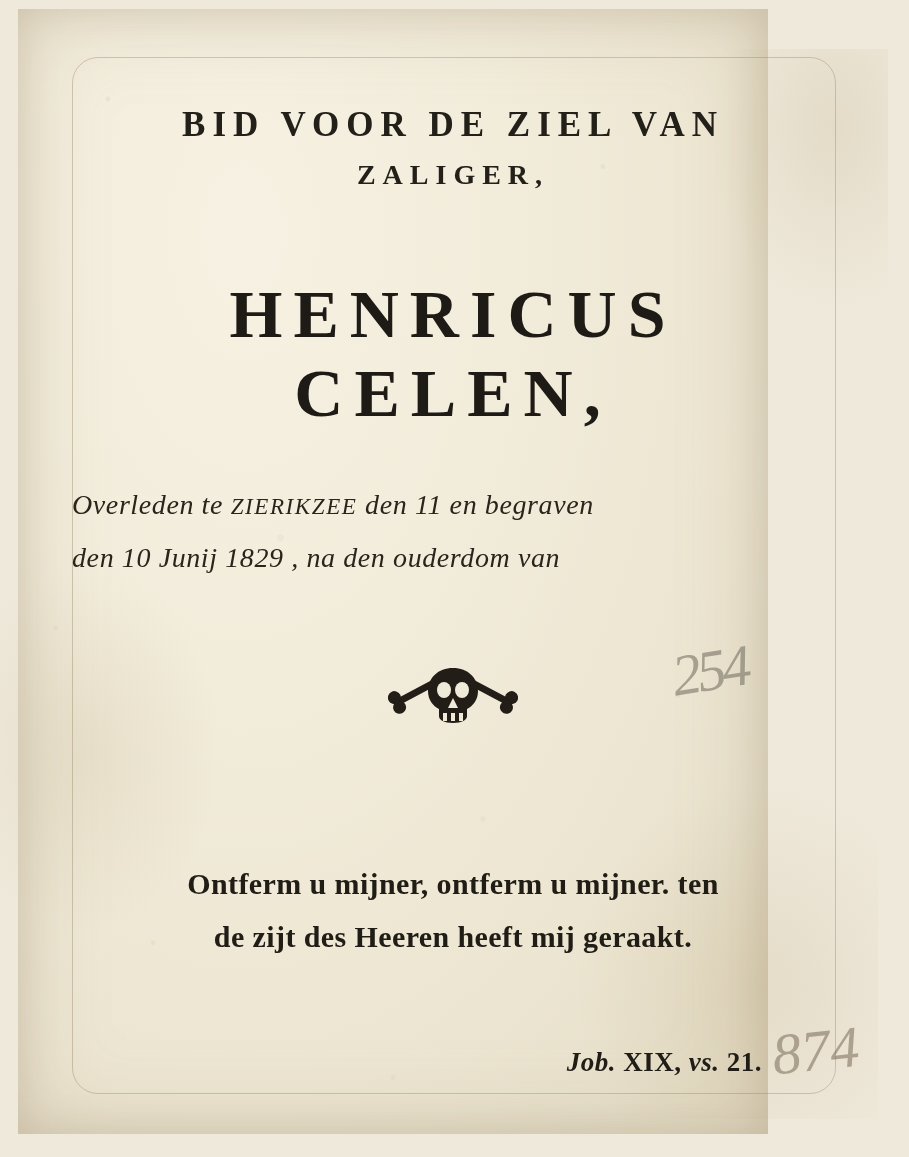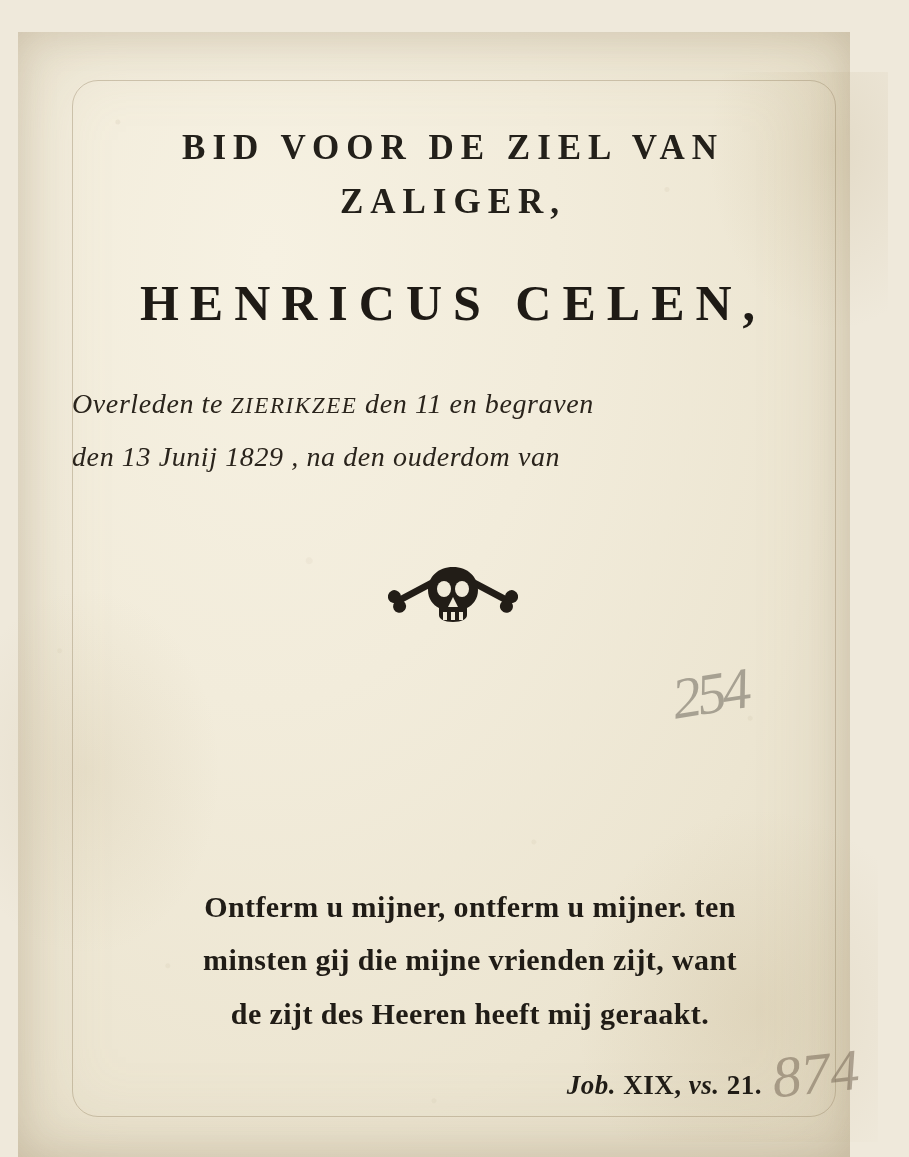--- a/index.html
+++ b/index.html
@@ -11,22 +11,22 @@
     height: 1157px;
     background: #efe9db;
     font-family: "Liberation Serif", serif;
     overflow: hidden;
   }
 
   
   .card {
     position: absolute;
     left: 18px;
-    top: 32px;
-    width: 832px;
+    top: 9px;
+    width: 750px;
     height: 1125px;
     background:
       radial-gradient(ellipse at 30% 20%, #f6f1e2 0%, #f2ecdb 35%, #ece5d1 70%, #e4dcc6 100%);
     box-shadow: inset 0 0 90px rgba(160,145,110,0.28);
   }
 
   
   .grain {
     position: absolute;
     inset: 0;
@@ -93,32 +93,32 @@
     font-family: "Liberation Serif", serif;
     font-weight: bold;
     color: #23201a;
   }
   .line-bid {
     font-size: 35px;
     letter-spacing: 7px;
     margin-top: 48px;
   }
   .line-zaliger {
-    font-size: 35px;
+    font-size: 28px;
     letter-spacing: 7px;
     margin-top: 14px;
   }
 
   .name {
     text-align: center;
     font-family: "Liberation Serif", serif;
     font-weight: bold;
-    font-size: 50px;
+    font-size: 68px;
     letter-spacing: 11px;
-    margin-top: 52px;
+    margin-top: 84px;
     color: #1e1a15;
   }
 
   .italic-block {
     margin-top: 46px;
     font-style: italic;
     font-size: 28px;
     line-height: 1.88;
     color: #2a241c;
     letter-spacing: 0.6px;
@@ -168,21 +168,20 @@
     left: 0;
     top: 800px;
     width: 762px;
     text-align: center;
     font-family: "Liberation Serif", serif;
     font-weight: bold;
     font-size: 30px;
     line-height: 1.78;
     letter-spacing: 0.4px;
     color: #201c16;
-    padding-left: 17px;
   }
   .verse .ln { display: block; }
 
   .citation {
     position: absolute;
     left: 0;
     top: 990px;
     width: 762px;
     text-align: right;
     padding-right: 72px;
@@ -208,21 +207,21 @@
 
   <div class="content">
 
     <div class="line-bid">BID VOOR DE ZIEL VAN</div>
     <div class="line-zaliger">ZALIGER,</div>
 
     <div class="name">HENRICUS CELEN,</div>
 
     <div class="italic-block">
       <span class="ln"><span>Overleden  te </span><span class="smallcaps">ZIERIKZEE</span><span> den  11  en  begraven</span></span>
-      <span class="ln">den  13 Junij  1829 ,  na den  ouderdom van</span>
+      <span class="ln">den  10 Junij  1829 ,  na den  ouderdom van</span>
     </div>
 
     <div class="skull-wrap">
       <svg width="130" height="86" viewBox="0 0 130 86" aria-hidden="true">
         <g fill="#221d17">
 
           <g transform="rotate(-28 30 43)">
             <rect x="4" y="38" width="56" height="7" rx="3.5"></rect>
             <circle cx="7" cy="36" r="6.5"></circle>
             <circle cx="7" cy="47" r="6.5"></circle>
@@ -244,21 +243,20 @@
           <rect x="63" y="63" width="4" height="8"></rect>
           <rect x="71" y="63" width="4" height="8"></rect>
         </g>
       </svg>
     </div>
 
     <div class="pencil pencil-top">254</div>
 
     <div class="verse">
       <span class="ln">Ontferm u mijner, ontferm u mijner. ten</span>
-      <span class="ln">minsten gij die mijne vrienden zijt, want</span>
       <span class="ln">de zijt des Heeren heeft mij geraakt.</span>
     </div>
 
     <div class="citation">
       <span class="it">Job.</span>
       <span>XIX,</span>
       <span class="it">vs.</span>
       <span>21.</span>
     </div>
 

